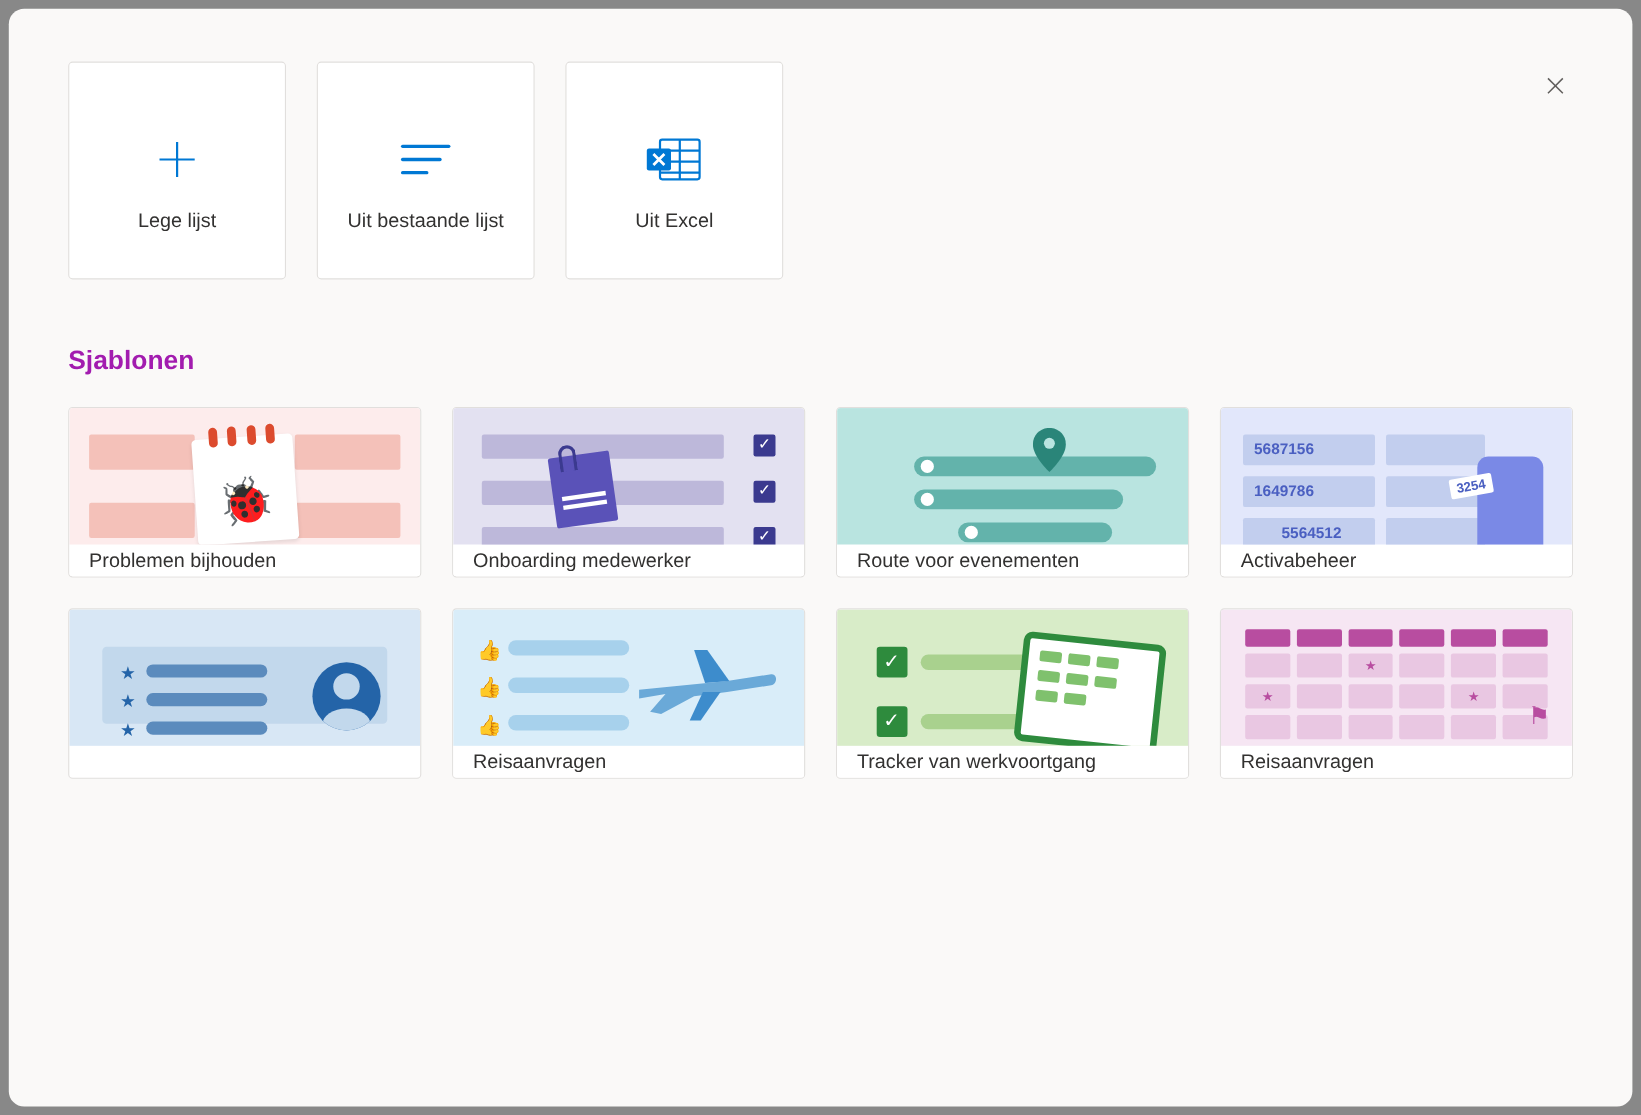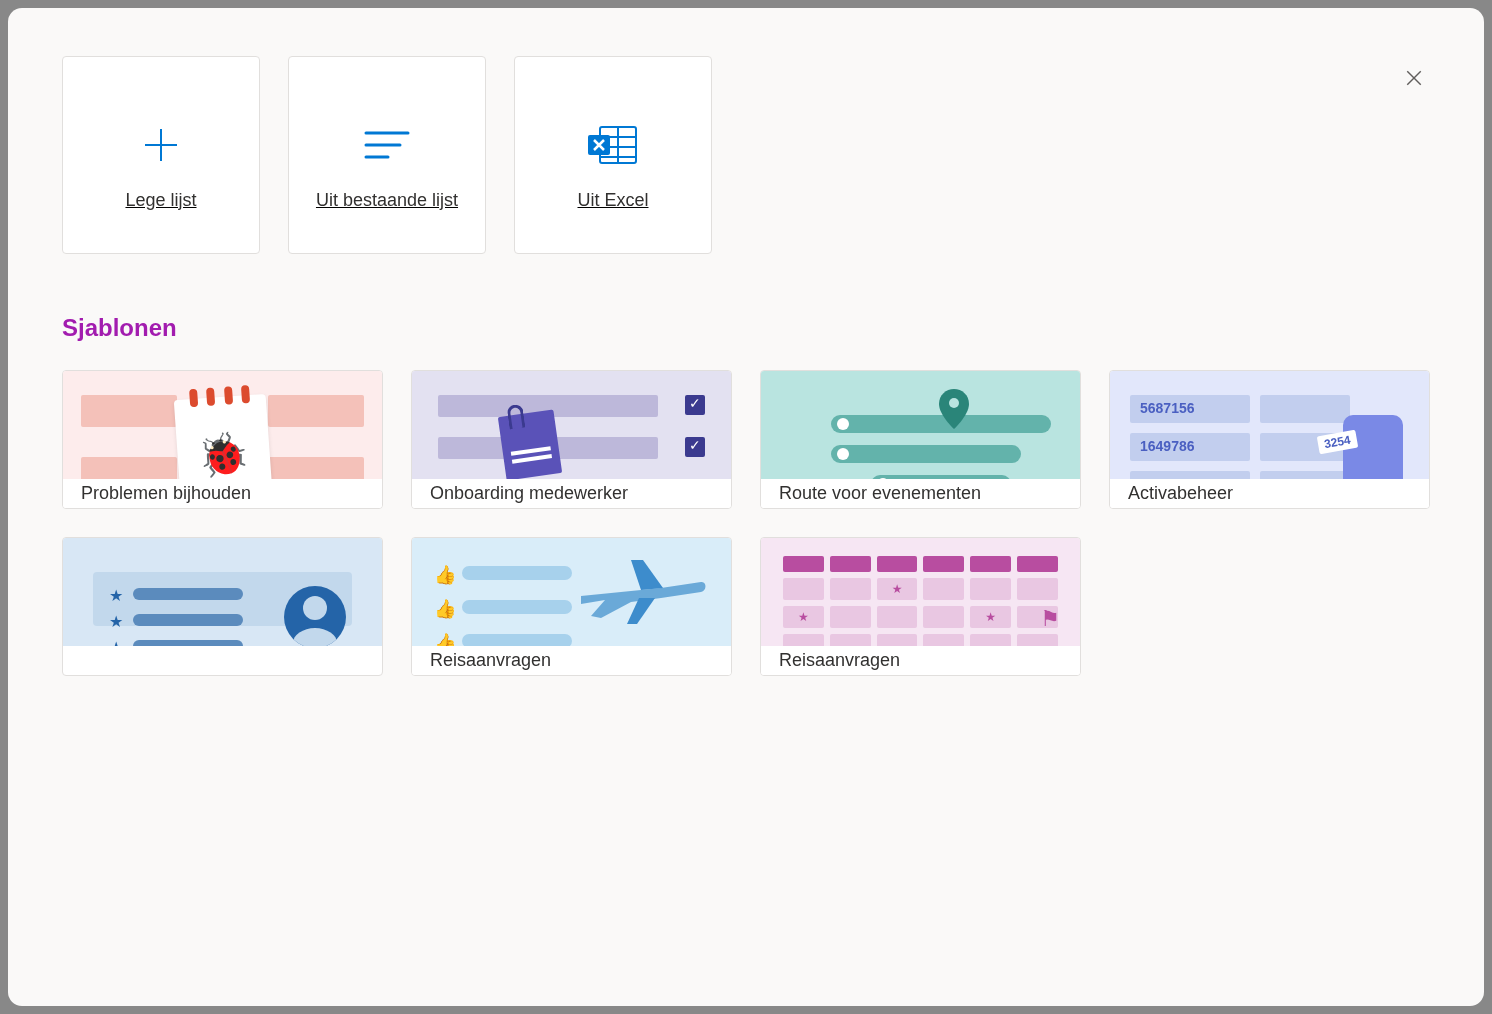--- a/index.html
+++ b/index.html
@@ -41,21 +41,20 @@
     align-items: center;
     justify-content: center;
     color: #605e5c;
   }
   .close-btn svg { width: 18px; height: 18px; }
 
   .create-row {
     display: flex;
     gap: 28px;
     margin-bottom: 60px;
-    text-decoration: underline;
   }
   .create-card {
     width: 198px;
     height: 198px;
     background: #fff;
     border: 1px solid #e1dfdd;
     border-radius: 4px;
     display: flex;
     flex-direction: column;
     align-items: center;
@@ -88,21 +87,21 @@
     max-width: 1380px;
   }
   .template-card {
     background: #fff;
     border-radius: 4px;
     overflow: hidden;
     cursor: pointer;
     border: 1px solid #e1dfdd;
   }
   .template-illus {
-    height: 108px;
+    height: 124px;
     display: flex;
     align-items: center;
     justify-content: center;
     position: relative;
     overflow: hidden;
   }
   .template-label {
     padding: 4px 18px;
     font-size: 18px;
     color: #323130;
@@ -389,20 +388,41 @@
               <path d="M10 50 L90 42 L130 36 C136 35 136 45 130 46 L90 52 L60 56 L30 72 L20 70 L34 54 L10 58 Z" fill="#6aa9d8"></path>
               <path d="M70 44 L60 14 L72 14 L92 42 Z" fill="#3d8ccc"></path>
               <path d="M68 52 L56 78 L66 78 L84 52 Z" fill="#3d8ccc"></path>
             </svg>
           </div>
         </div>
       </div>
       <div class="template-label">Reisaanvragen</div>
     </div>
 
+    <div class="template-card">
+      <div class="template-illus bg-green">
+        <div class="illus-work">
+          <div class="chk w1"></div>
+          <div class="chk w2"></div>
+          <div class="bar wb1"></div>
+            <div class="bar wb2"></div>
+          <div class="tablet">
+            <div class="cell" style="top:10px;left:10px"></div>
+            <div class="cell" style="top:10px;left:36px"></div>
+            <div class="cell" style="top:10px;left:62px"></div>
+            <div class="cell" style="top:28px;left:10px"></div>
+            <div class="cell" style="top:28px;left:36px"></div>
+            <div class="cell" style="top:28px;left:62px"></div>
+            <div class="cell" style="top:46px;left:10px"></div>
+            <div class="cell" style="top:46px;left:36px"></div>
+          </div>
+        </div>
+      </div>
+      <div class="template-label">Tracker van werkvoortgang</div>
+    </div>
 
     <div class="template-card">
       <div class="template-illus bg-pink">
         <div class="illus-content">
           <div class="grid">
             <div class="head"></div>
               <div class="head"></div>
               <div class="head"></div>
               <div class="head"></div>
               <div class="head"></div>

